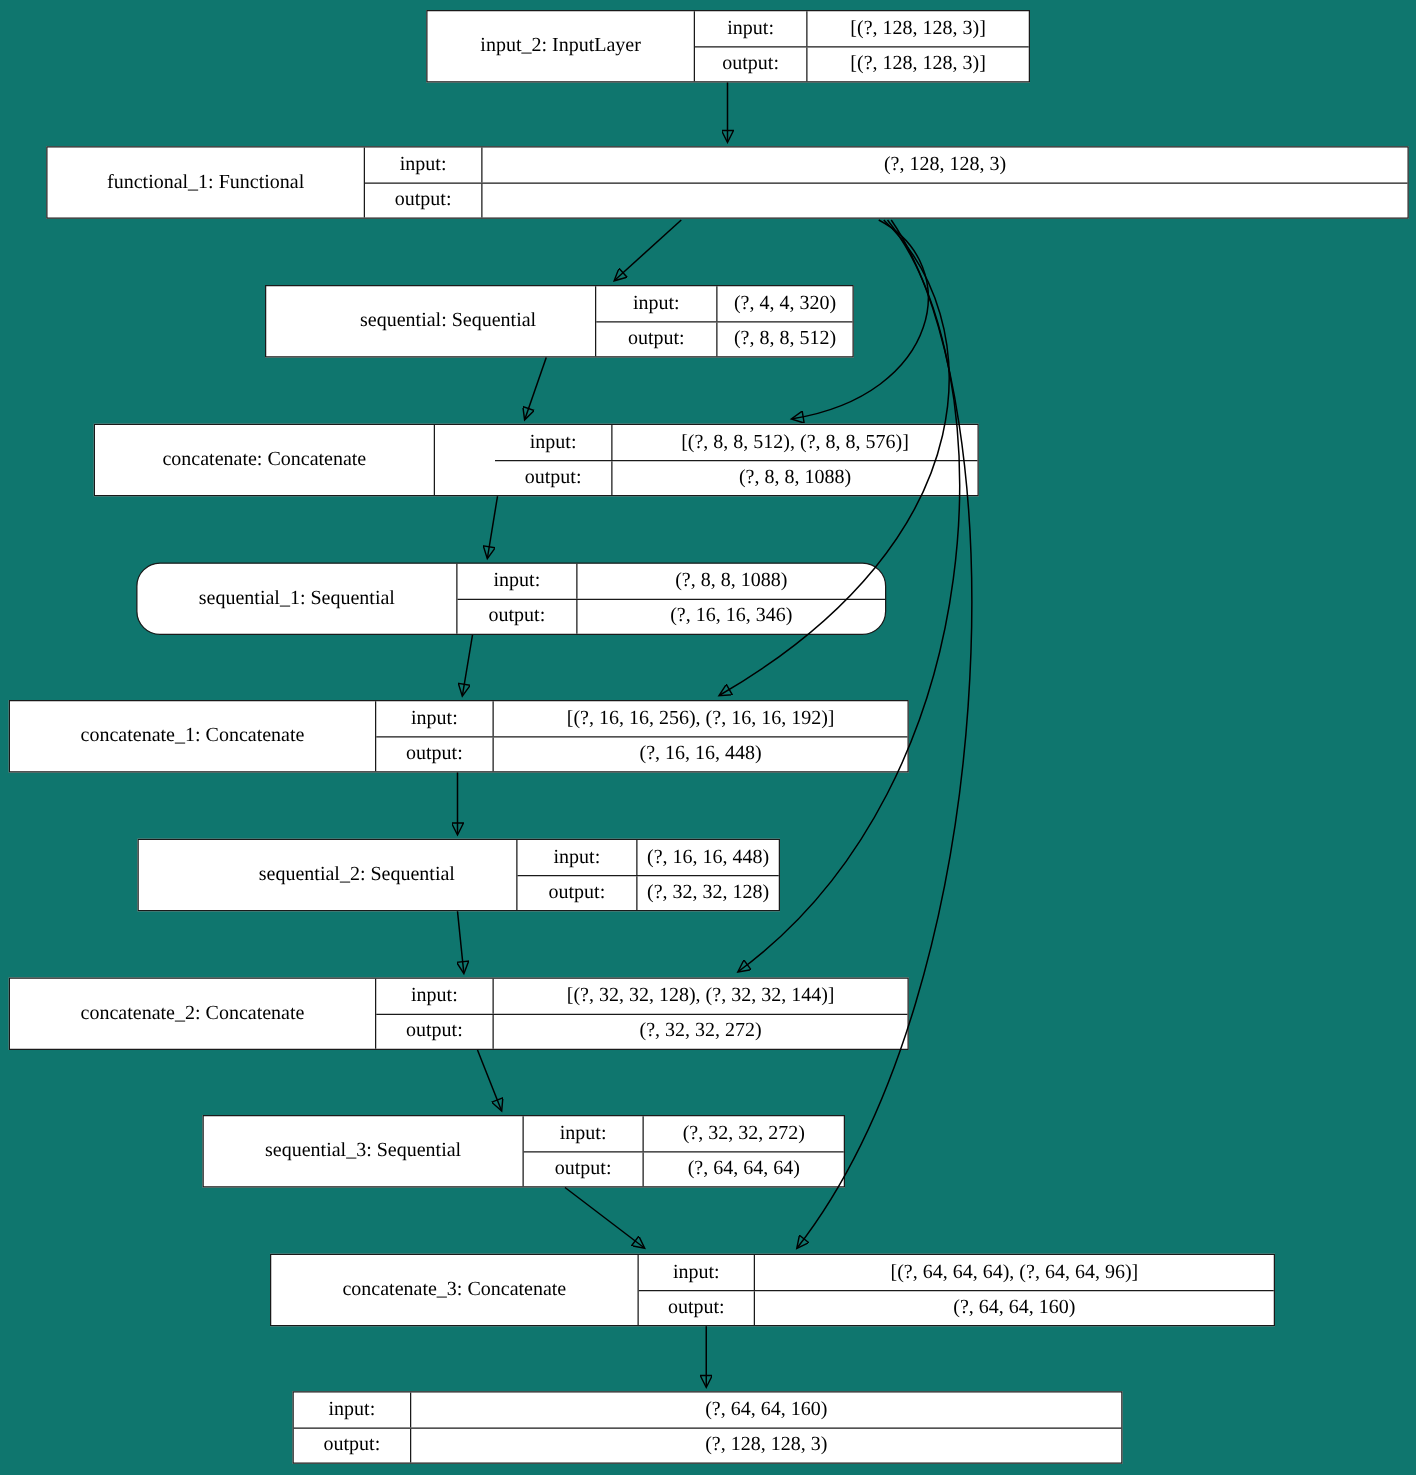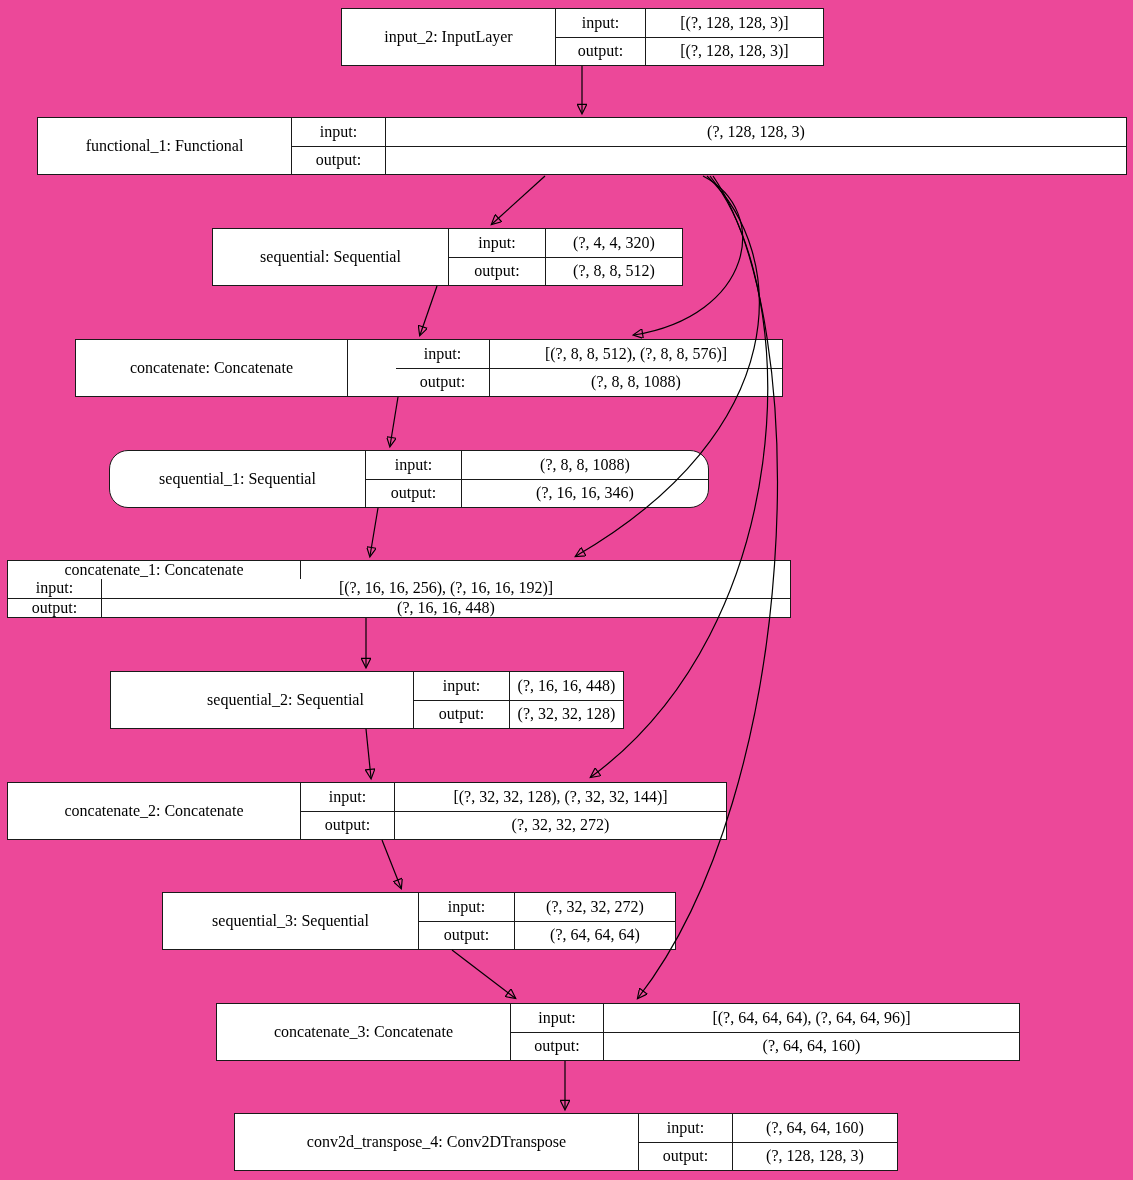--- a/index.html
+++ b/index.html
@@ -1,20 +1,20 @@
 <!DOCTYPE html>
 <html><head>
 <meta charset="utf-8">
 <style>
   html, body { margin: 0; padding: 0; background: #ffffff; }
   #canvas {
     position: relative;
     width: 1133px;
     height: 1180px;
-    background: #ec4899;
+    background: #0f766e;
     font-family: "Liberation Serif", "DejaVu Serif", serif;
     font-size: 16px;
     color: #000000;
   }
   .node {
     position: absolute;
     display: flex;
     height: 58px;
     box-sizing: border-box;
     border: 1px solid #1a1a1a;
@@ -79,21 +79,21 @@
       <div class="io-row">
         <div class="cell io-label" style="width:94px;">input:</div>
         <div class="cell io-value">(?, 128, 128, 3)</div>
       </div>
       <div class="io-row output-row">
         <div class="cell io-label" style="width:94px;">output:</div>
       </div>
     </div>
   </div>
 
-  <div class="node" style="left:212px;top:228px;width:471px;">
+  <div class="node" style="left:212px;top:228px;width:471px;padding-left:28px;">
     <div class="cell title-cell" style="width:236px;">sequential: Sequential</div>
     <div class="io-col">
       <div class="io-row">
         <div class="cell io-label" style="width:97px;">input:</div>
         <div class="cell io-value">(?, 4, 4, 320)</div>
       </div>
       <div class="io-row output-row">
         <div class="cell io-label" style="width:97px;">output:</div>
         <div class="cell io-value">(?, 8, 8, 512)</div>
       </div>
@@ -121,21 +121,21 @@
         <div class="cell io-label" style="width:96px;">input:</div>
         <div class="cell io-value">(?, 8, 8, 1088)</div>
       </div>
       <div class="io-row output-row">
         <div class="cell io-label" style="width:96px;">output:</div>
         <div class="cell io-value">(?, 16, 16, 346)</div>
       </div>
     </div>
   </div>
 
-  <div class="node" style="left:7px;top:560px;width:784px;flex-direction:column;">
+  <div class="node" style="left:7px;top:560px;width:720px;">
     <div class="cell title-cell" style="width:293px;">concatenate_1: Concatenate</div>
     <div class="io-col">
       <div class="io-row">
         <div class="cell io-label" style="width:94px;">input:</div>
         <div class="cell io-value">[(?, 16, 16, 256), (?, 16, 16, 192)]</div>
       </div>
       <div class="io-row output-row">
         <div class="cell io-label" style="width:94px;">output:</div>
         <div class="cell io-value">(?, 16, 16, 448)</div>
       </div>
@@ -192,21 +192,20 @@
         <div class="cell io-value">[(?, 64, 64, 64), (?, 64, 64, 96)]</div>
       </div>
       <div class="io-row output-row">
         <div class="cell io-label" style="width:93px;">output:</div>
         <div class="cell io-value">(?, 64, 64, 160)</div>
       </div>
     </div>
   </div>
 
   <div class="node" style="left:234px;top:1113px;width:664px;">
-    <div class="cell title-cell" style="width:404px;">conv2d_transpose_4: Conv2DTranspose</div>
     <div class="io-col">
       <div class="io-row">
         <div class="cell io-label" style="width:94px;">input:</div>
         <div class="cell io-value">(?, 64, 64, 160)</div>
       </div>
       <div class="io-row output-row">
         <div class="cell io-label" style="width:94px;">output:</div>
         <div class="cell io-value">(?, 128, 128, 3)</div>
       </div>
     </div>

